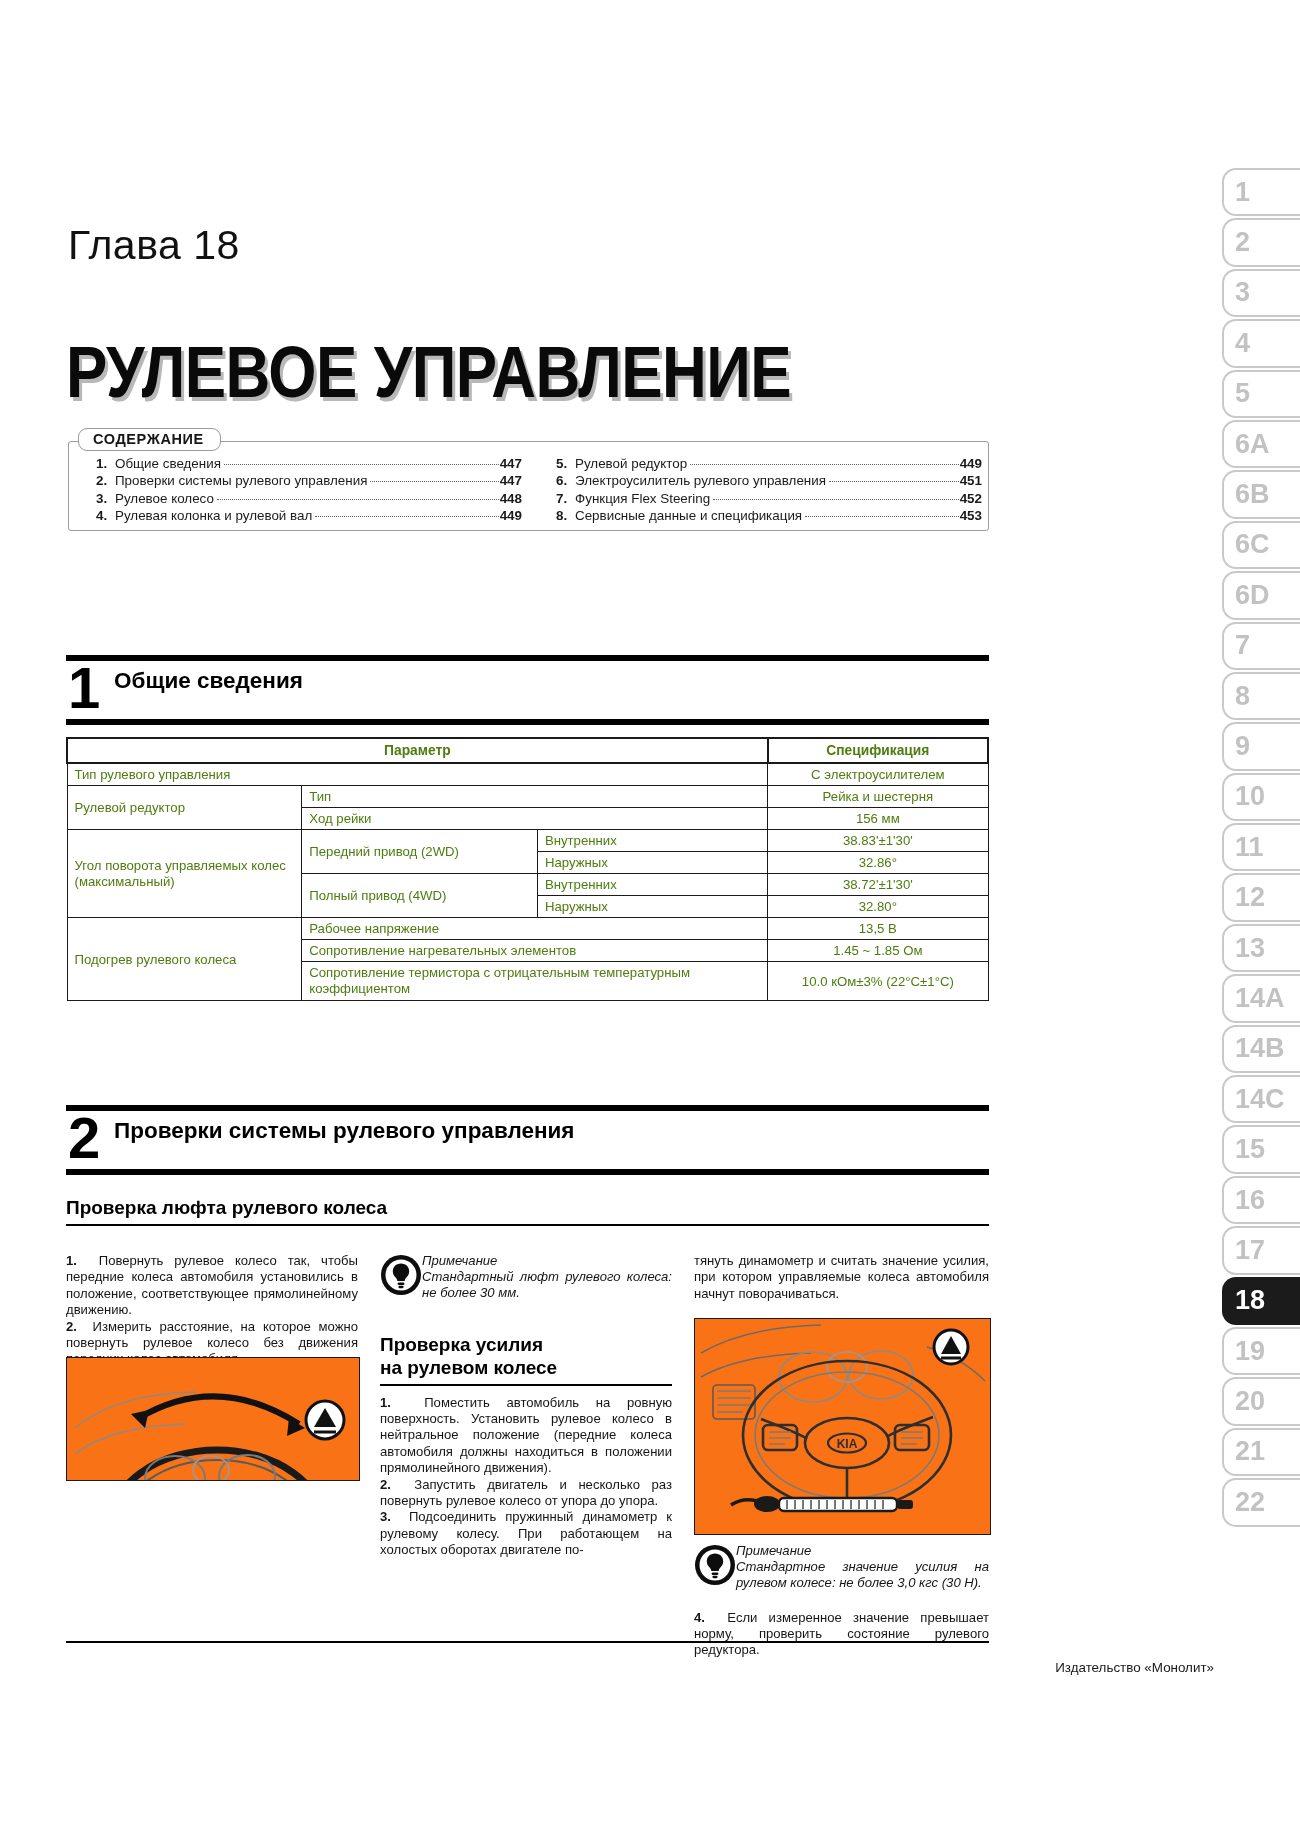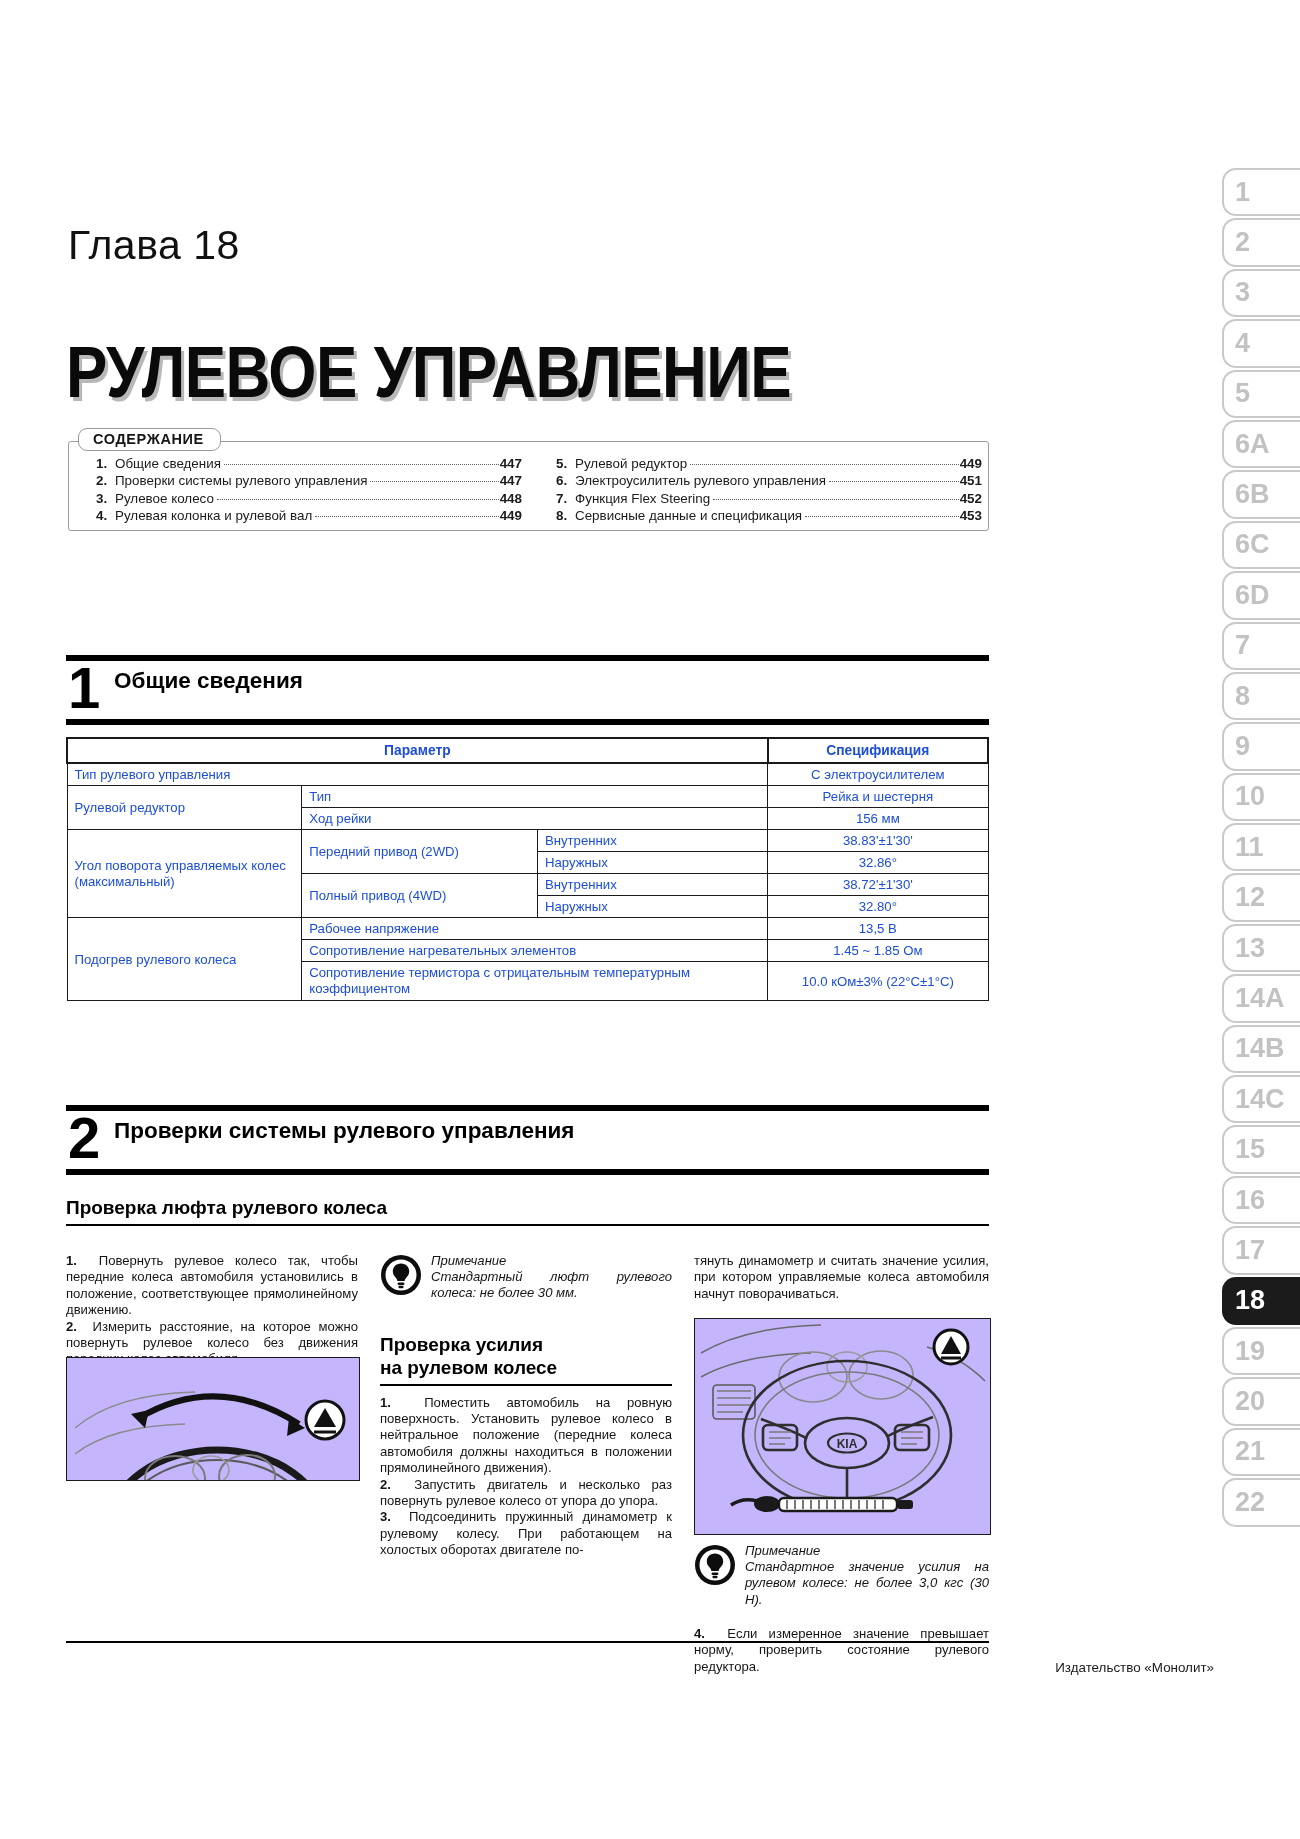--- a/index.html
+++ b/index.html
@@ -143,21 +143,21 @@
   }
 
   
   .spec-table {
     position: absolute;
     left: 66px;
     top: 737px;
     width: 923px;
     border-collapse: collapse;
     font-size: 13.2px;
-    color: #1d4ed8;
+    color: #4d7c0f;
   }
   .spec-table td, .spec-table th {
     border: 1.3px solid #1a1a1a;
     padding: 3px 7px;
     vertical-align: middle;
     font-weight: 400;
   }
   .spec-table .hd {
     text-align: center;
     font-weight: 700;
@@ -188,34 +188,33 @@
   .sub-head-rule {
     border-bottom: 2.2px solid #000;
     margin-top: 5px;
     margin-bottom: 9px;
   }
 
   
   .note {
     display: flex;
     align-items: flex-start;
-    gap: 9px;
   }
   .note-text {
     font-style: italic;
     font-size: 13.1px;
     line-height: 16.2px;
   }
   .note-title { font-style: italic; }
 
   
   .figure {
     position: absolute;
     border: 1.6px solid #1a1a1a;
-    background: #c4b5fd;
+    background: #f97316;
     overflow: hidden;
   }
 
   
   .tabs {
     position: absolute;
     right: 0;
     top: 168px;
     width: 78px;
   }

